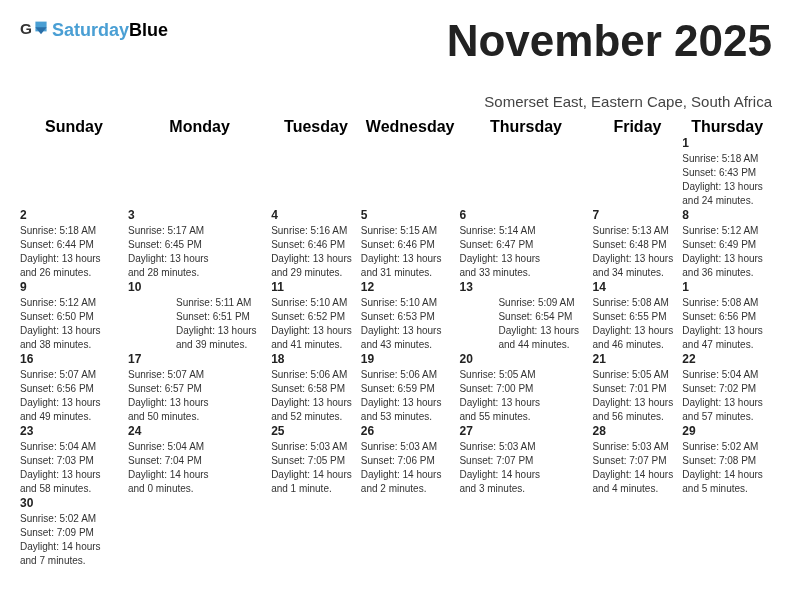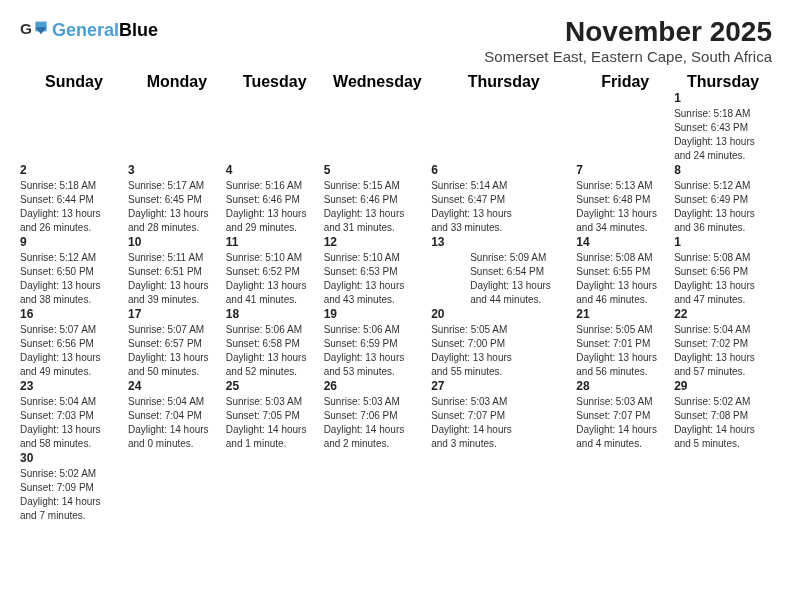--- a/index.html
+++ b/index.html
@@ -30,28 +30,29 @@
     .logo-icon {
       width: 28px;
       height: 28px;
     }
 
     .title-area {
       text-align: right;
     }
 
     .month-title {
-      font-size: 28px;
+      font-size: 44px;
       font-weight: bold;
       color: #222;
     }
 
     .subtitle {
       font-size: 15px;
       color: #444;
+      margin-top: 27px;
     }
 
     .day-number {
       font-size: 12px;
       font-weight: bold;
       color: #222;
       display: block;
       margin-bottom: 2px;
     }
 
@@ -78,21 +79,21 @@
 
 <div class="header-area">
   <div class="logo">
     <svg class="logo-icon" viewBox="0 0 40 40">
       <text x="0" y="26" font-size="22" font-weight="bold" fill="#333" font-family="Arial">G</text>
       <polygon points="22,8 38,8 38,22 22,22" fill="#4a9fd4"></polygon>
       <polygon points="22,16 38,16 30,26" fill="#2a6fa8"></polygon>
     </svg>
     <div>
       <div class="logo-text">
-        <span>General</span><span style="color:#000000">Blue</span>
+        <span>Saturday</span><span style="color:#000000">Blue</span>
       </div>
     </div>
   </div>
   <div class="title-area">
     <div class="month-title">November 2025</div>
     <div class="subtitle">Somerset East, Eastern Cape, South Africa</div>
   </div>
 </div>
 
 <table>
@@ -177,21 +178,21 @@
       <tr>
         <td class="active">
           <span class="day-number">9</span>
           <div class="day-info" style="white-space: pre-line;">Sunrise: 5:12 AM
 Sunset: 6:50 PM
 Daylight: 13 hours
 and 38 minutes.</div>
         </td>
         <td class="active">
           <span class="day-number">10</span>
-          <div class="day-info" style="white-space: pre-line;">Sunrise: 5:11 AM
+          <div class="day-info" style="white-space: pre-line; margin-left: 48px;">Sunrise: 5:11 AM
 Sunset: 6:51 PM
 Daylight: 13 hours
 and 39 minutes.</div>
         </td>
         <td class="active">
           <span class="day-number">11</span>
           <div class="day-info" style="white-space: pre-line;">Sunrise: 5:10 AM
 Sunset: 6:52 PM
 Daylight: 13 hours
 and 41 minutes.</div>

